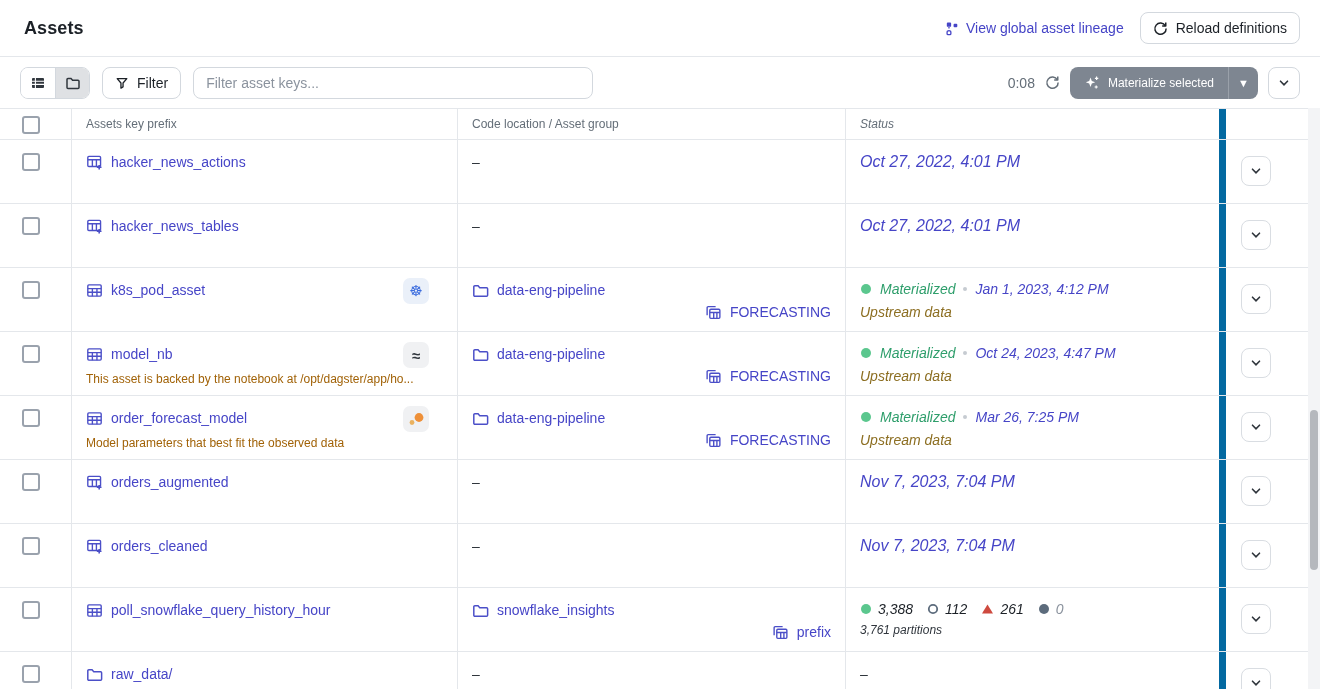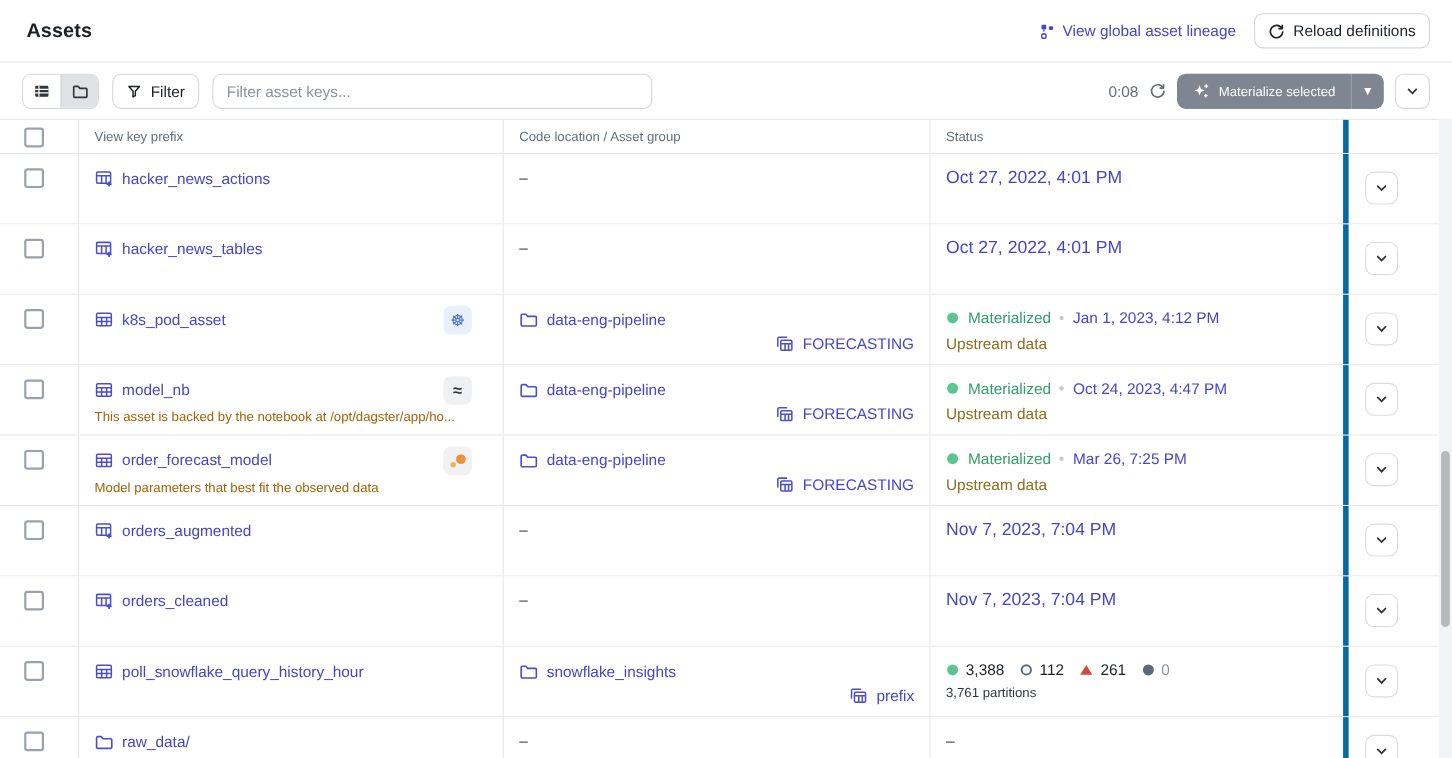--- a/index.html
+++ b/index.html
@@ -38,21 +38,21 @@
   .asset-table { position:absolute; left:0; top:108px; width:1320px; }
   .t-row { display:grid; grid-template-columns:72px 386px 388px 380px 94px; border-bottom:1px solid #e4e7eb; }
   .t-head { height:32px; border-top:1px solid #e4e7eb; }
   .t-head .cell { padding-top:8px; font-size:12px; color:#646e78; }
   .body-row { height:64px; background:#fff; }
   .cell { position:relative; padding:13px 14px 0 14px; }
   .cb-cell { padding:13px 0 0 22px; border-right:1px solid #e4e7eb; }
   .t-head .cb-cell { padding-top:7px; }
   .asset-cell { border-right:1px solid #e4e7eb; }
   .code-cell  { border-right:1px solid #e4e7eb; }
-  .status-cell{ border-right:5px solid #0369a1; }
+  .status-cell{ border-right:7px solid #0369a1;font-style:italic; }
   .checkbox { width:18px; height:18px; border:2px solid #9aa2ad; border-radius:3px; background:#fff; cursor:pointer; }
 
   .iconline { display:flex; align-items:center; gap:8px; font-size:14px; line-height:18px; white-space:nowrap; }
   .asset-link, .loc-link, .date-link { color:#4645c7; cursor:pointer; text-decoration:none; }
   .desc { margin-top:9px; font-size:12px; color:#a16207; white-space:nowrap; overflow:hidden; max-width:358px; }
   .code-lines .iconline + .iconline { margin-top:4px;justify-content:flex-end; }
   .badge { position:absolute; left:331px; top:10px; width:26px; height:26px; border-radius:7px;
     display:flex; align-items:center; justify-content:center; background:#f0f1f3; }
   .badge.k8s { background:#eaf0f9; color:#3b6cde; font-size:15px; }
   .badge.noteable { color:#30363d; font-size:15px; font-weight:700; }
@@ -165,21 +165,21 @@
         </span>
       </div>
     </div>
   </div>
 
   <div class="asset-table">
     <div class="t-row t-head">
       <div class="cell cb-cell">
           <div class="checkbox"></div>
         </div>
-      <div class="cell asset-cell">View key prefix</div>
+      <div class="cell asset-cell">Assets key prefix</div>
       <div class="cell code-cell">Code location / Asset group</div>
       <div class="cell status-cell">Status</div>
       <div class="cell"></div>
     </div>
     <div id="rows-container">
         <div class="t-row body-row">
           <div class="cell cb-cell">
             <div class="checkbox"></div>
           </div>
           <div class="cell asset-cell">

